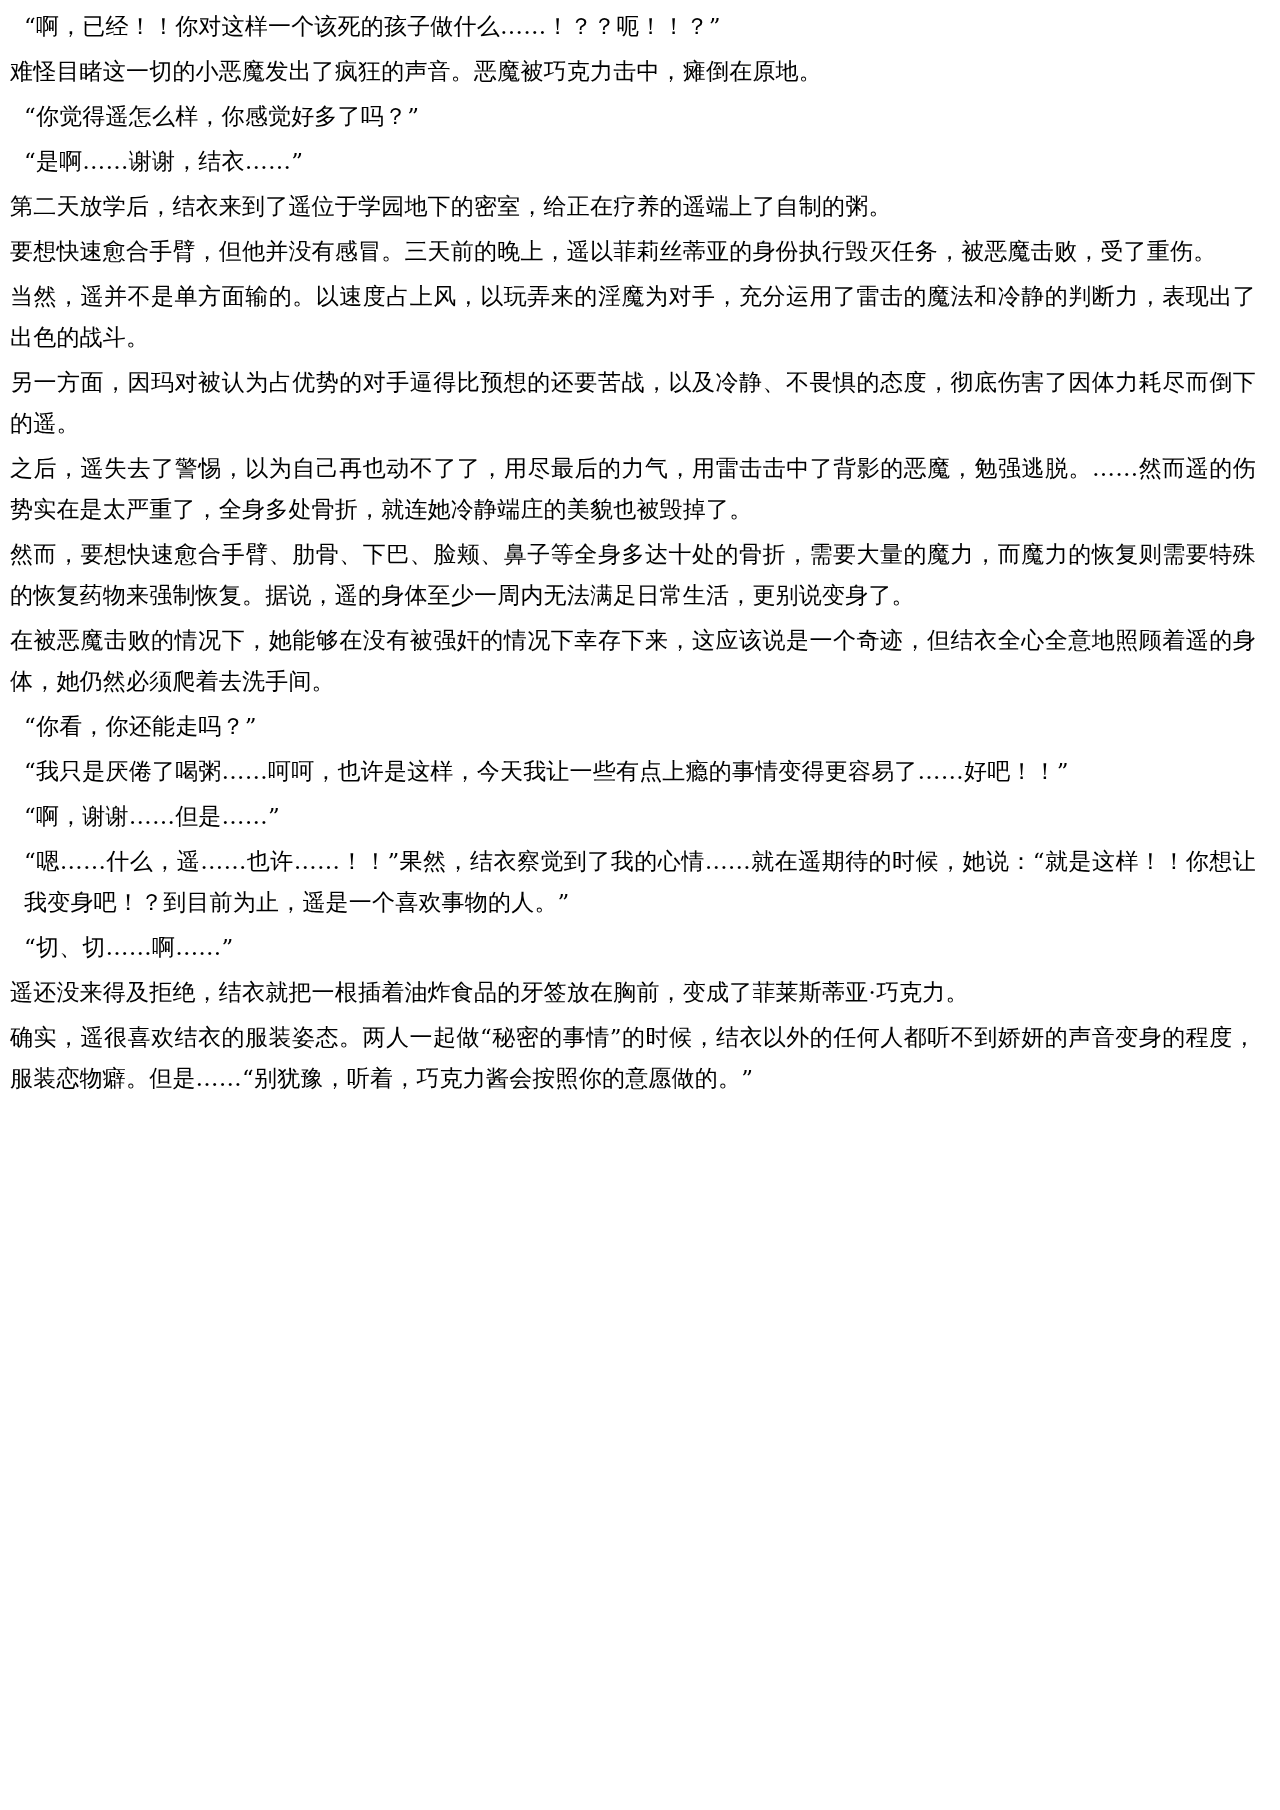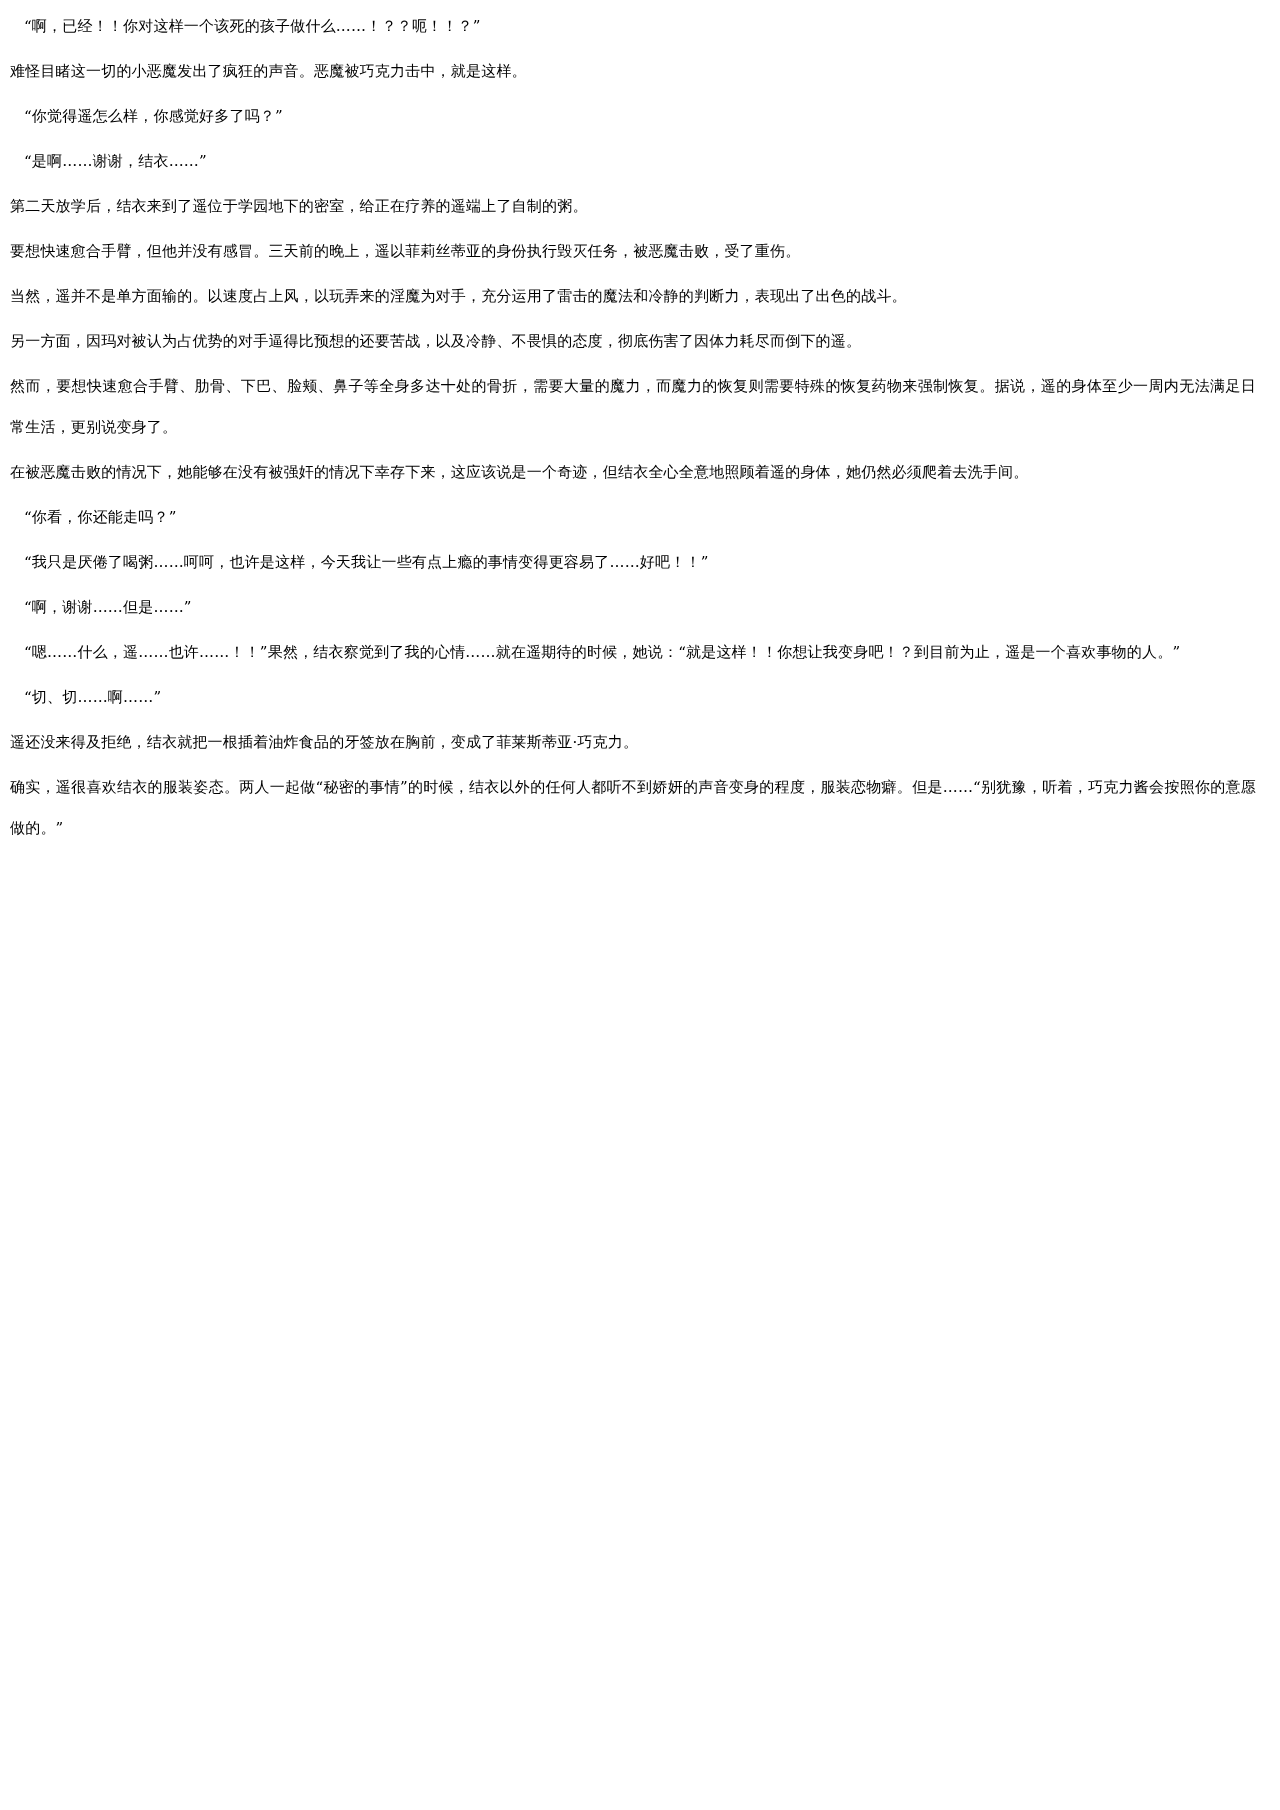--- a/index.html
+++ b/index.html
@@ -13,47 +13,48 @@
     font-family: "DejaVu Serif", "Liberation Serif", serif;
     color: #000000;
   }
   .page {
     width: 1280px;
     min-height: 1810px;
     box-sizing: border-box;
     padding: 6px 24px 10px 10px;
   }
   .para {
-    font-size: 15px;
+    font-size: 23px;
     line-height: 41px;
     text-align: justify;
     text-justify: inter-ideograph;
     margin: 0 0 4px 0;
     letter-spacing: 0.2px;
   }
   .para.indent {
     text-indent: 0;
     padding-left: 14px;
   }
   .para.flush {
     padding-left: 0;
   }
 </style>
 </head>
 <body>
 
 <div class="page">
   <p class="para indent">“啊，已经！！你对这样一个该死的孩子做什么……！？？呃！！？”</p>
-  <p class="para flush">难怪目睹这一切的小恶魔发出了疯狂的声音。恶魔被巧克力击中，就是这样。</p>
+  <p class="para flush">难怪目睹这一切的小恶魔发出了疯狂的声音。恶魔被巧克力击中，瘫倒在原地。</p>
   <p class="para indent">“你觉得遥怎么样，你感觉好多了吗？”</p>
   <p class="para indent">“是啊……谢谢，结衣……”</p>
   <p class="para flush">第二天放学后，结衣来到了遥位于学园地下的密室，给正在疗养的遥端上了自制的粥。</p>
   <p class="para flush">要想快速愈合手臂，但他并没有感冒。三天前的晚上，遥以菲莉丝蒂亚的身份执行毁灭任务，被恶魔击败，受了重伤。</p>
   <p class="para flush">当然，遥并不是单方面输的。以速度占上风，以玩弄来的淫魔为对手，充分运用了雷击的魔法和冷静的判断力，表现出了出色的战斗。</p>
   <p class="para flush">另一方面，因玛对被认为占优势的对手逼得比预想的还要苦战，以及冷静、不畏惧的态度，彻底伤害了因体力耗尽而倒下的遥。</p>
+  <p class="para flush">之后，遥失去了警惕，以为自己再也动不了了，用尽最后的力气，用雷击击中了背影的恶魔，勉强逃脱。……然而遥的伤势实在是太严重了，全身多处骨折，就连她冷静端庄的美貌也被毁掉了。</p>
   <p class="para flush">然而，要想快速愈合手臂、肋骨、下巴、脸颊、鼻子等全身多达十处的骨折，需要大量的魔力，而魔力的恢复则需要特殊的恢复药物来强制恢复。据说，遥的身体至少一周内无法满足日常生活，更别说变身了。</p>
   <p class="para flush">在被恶魔击败的情况下，她能够在没有被强奸的情况下幸存下来，这应该说是一个奇迹，但结衣全心全意地照顾着遥的身体，她仍然必须爬着去洗手间。</p>
   <p class="para indent">“你看，你还能走吗？”</p>
   <p class="para indent">“我只是厌倦了喝粥……呵呵，也许是这样，今天我让一些有点上瘾的事情变得更容易了……好吧！！”</p>
   <p class="para indent">“啊，谢谢……但是……”</p>
   <p class="para indent">“嗯……什么，遥……也许……！！”果然，结衣察觉到了我的心情……就在遥期待的时候，她说：“就是这样！！你想让我变身吧！？到目前为止，遥是一个喜欢事物的人。”</p>
   <p class="para indent">“切、切……啊……”</p>
   <p class="para flush">遥还没来得及拒绝，结衣就把一根插着油炸食品的牙签放在胸前，变成了菲莱斯蒂亚·巧克力。</p>
   <p class="para flush">确实，遥很喜欢结衣的服装姿态。两人一起做“秘密的事情”的时候，结衣以外的任何人都听不到娇妍的声音变身的程度，服装恋物癖。但是……“别犹豫，听着，巧克力酱会按照你的意愿做的。”</p>
 </div>

